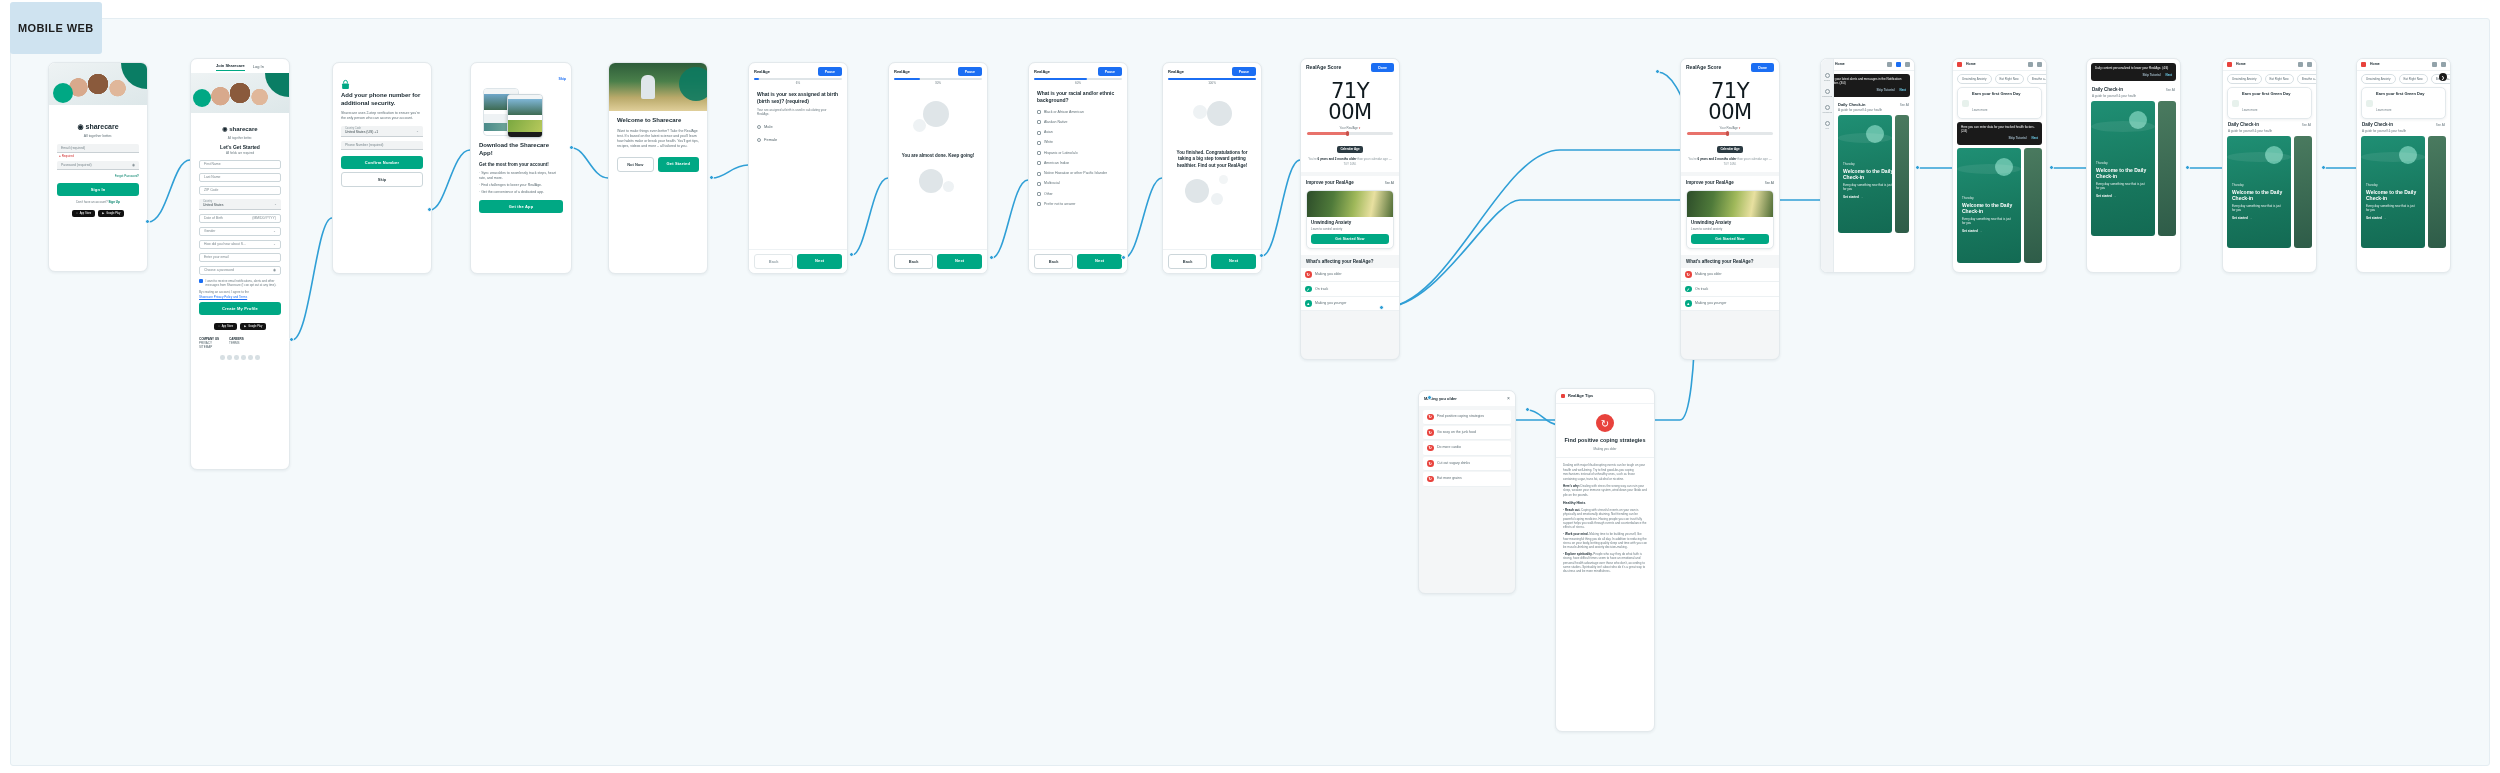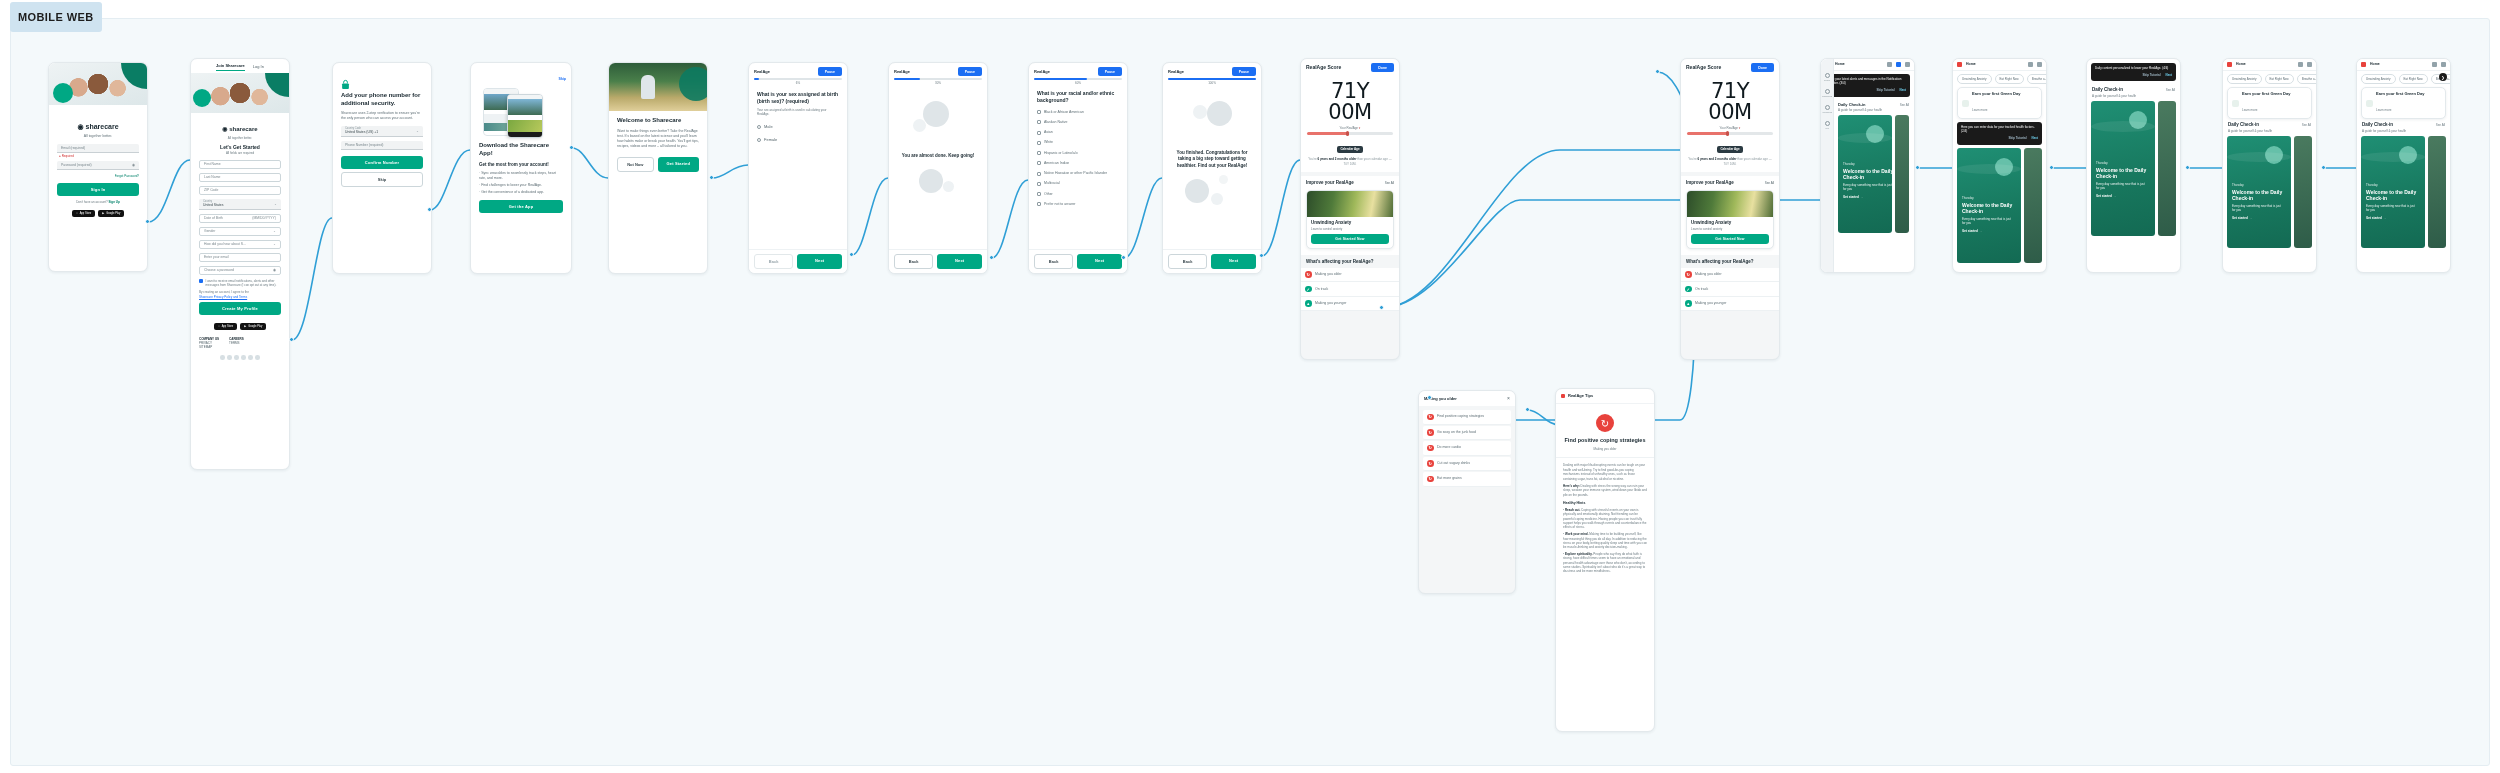--- a/index.html
+++ b/index.html
@@ -11,21 +11,21 @@
   }
   .board {
     position: relative;
     width: 2500px; height: 773px;
     background: #ffffff;
   }
   .frame-tag {
     position: absolute; left: 10px; top: 2px;
     background: #cfe3f0; color: #1d1d1d;
     font-size: 11px; font-weight: 700; letter-spacing: .4px;
-    padding: 9px 8px; border-radius: 3px;
+    padding: 20px 8px; border-radius: 3px;
     z-index: 60;
   }
   .canvas {
     position: absolute; left: 10px; top: 18px;
     width: 2480px; height: 748px;
     background: #f4f9fb;
     border: 1px solid #e4edf2;
     border-radius: 3px;
   }
 

